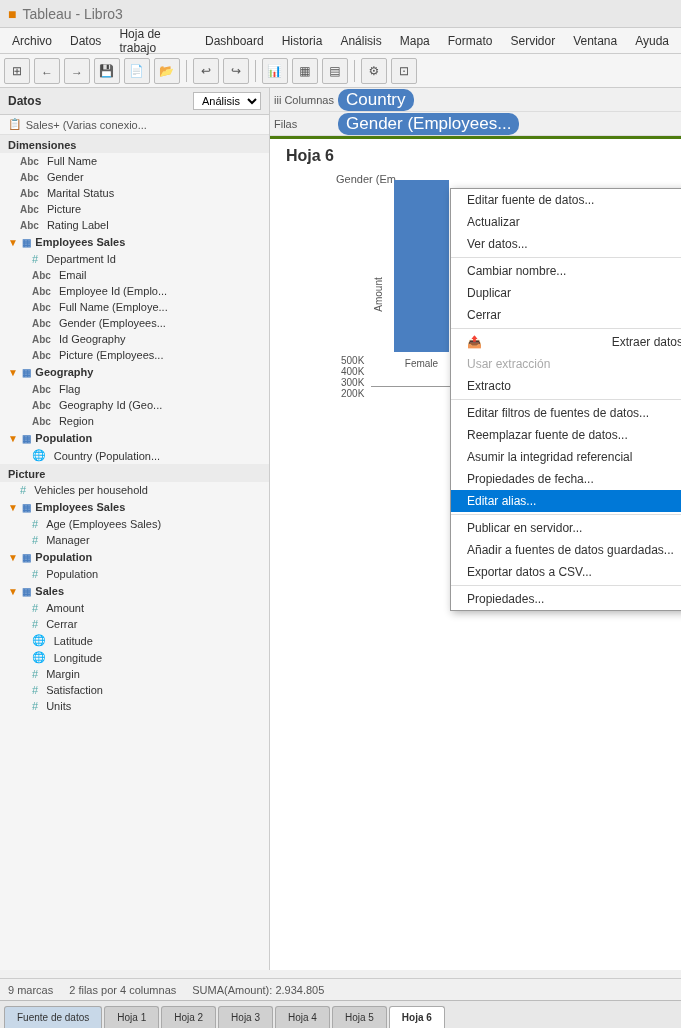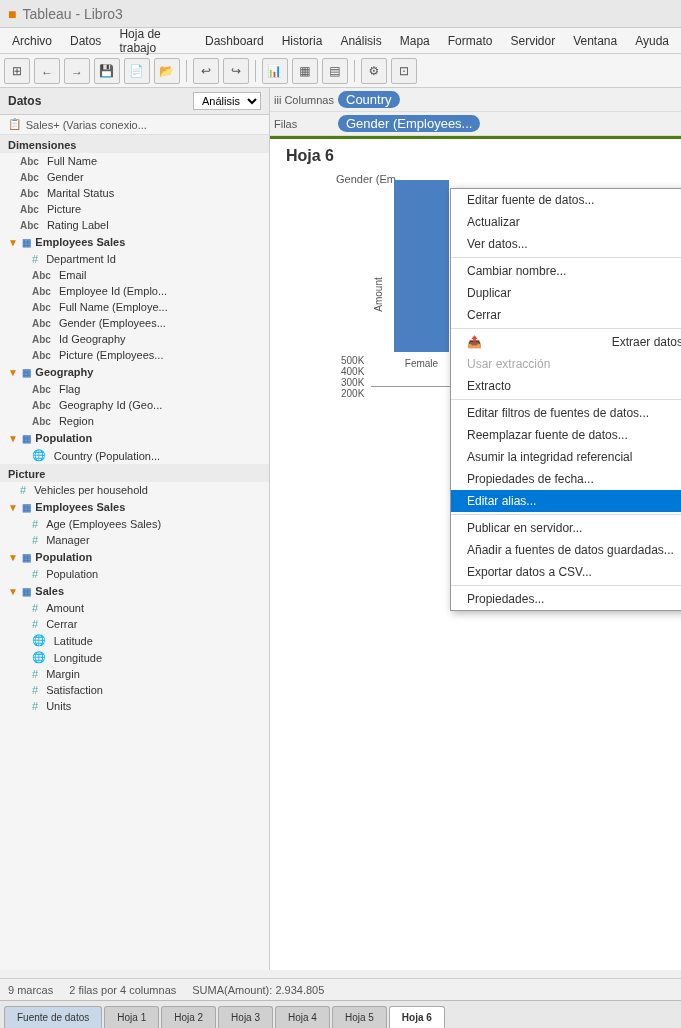--- a/index.html
+++ b/index.html
@@ -157,21 +157,21 @@
     .shelf-label {
       font-size: 11px;
       color: #555;
       width: 60px;
     }
     .shelf-pill {
       background: #4a7fc1;
       color: white;
       border-radius: 10px;
       padding: 1px 8px;
-      font-size: 13px;
+      font-size: 17px;
       text-align: right;
     }
 
     .view-title {
       font-size: 16px;
       font-weight: bold;
       color: #333;
       padding: 8px 16px;
     }
     .chart-area {

